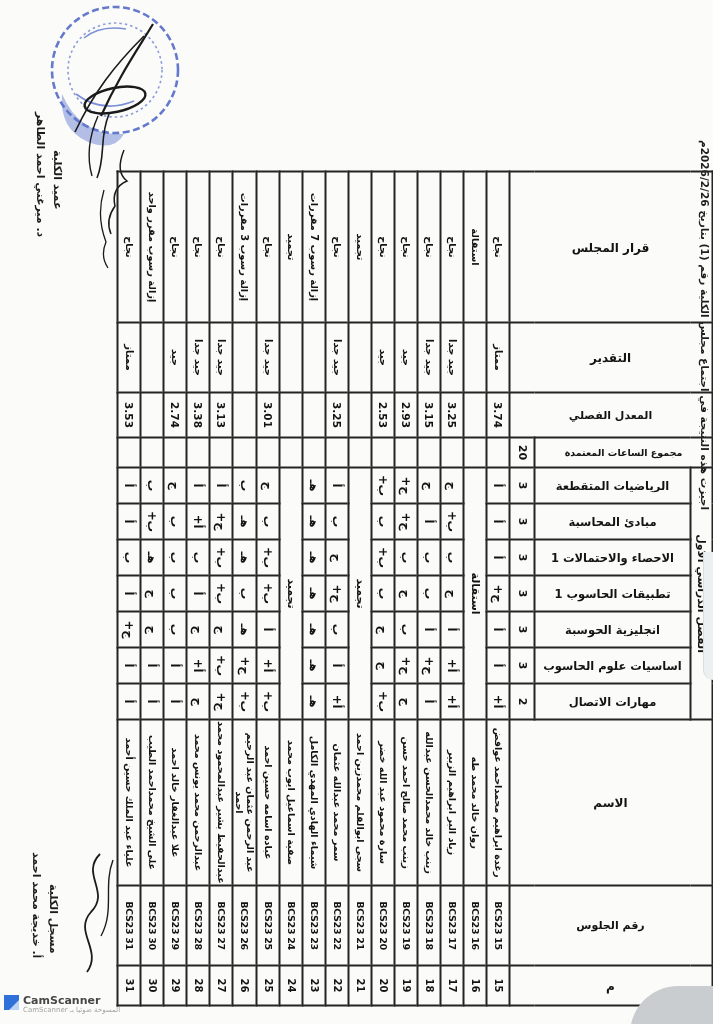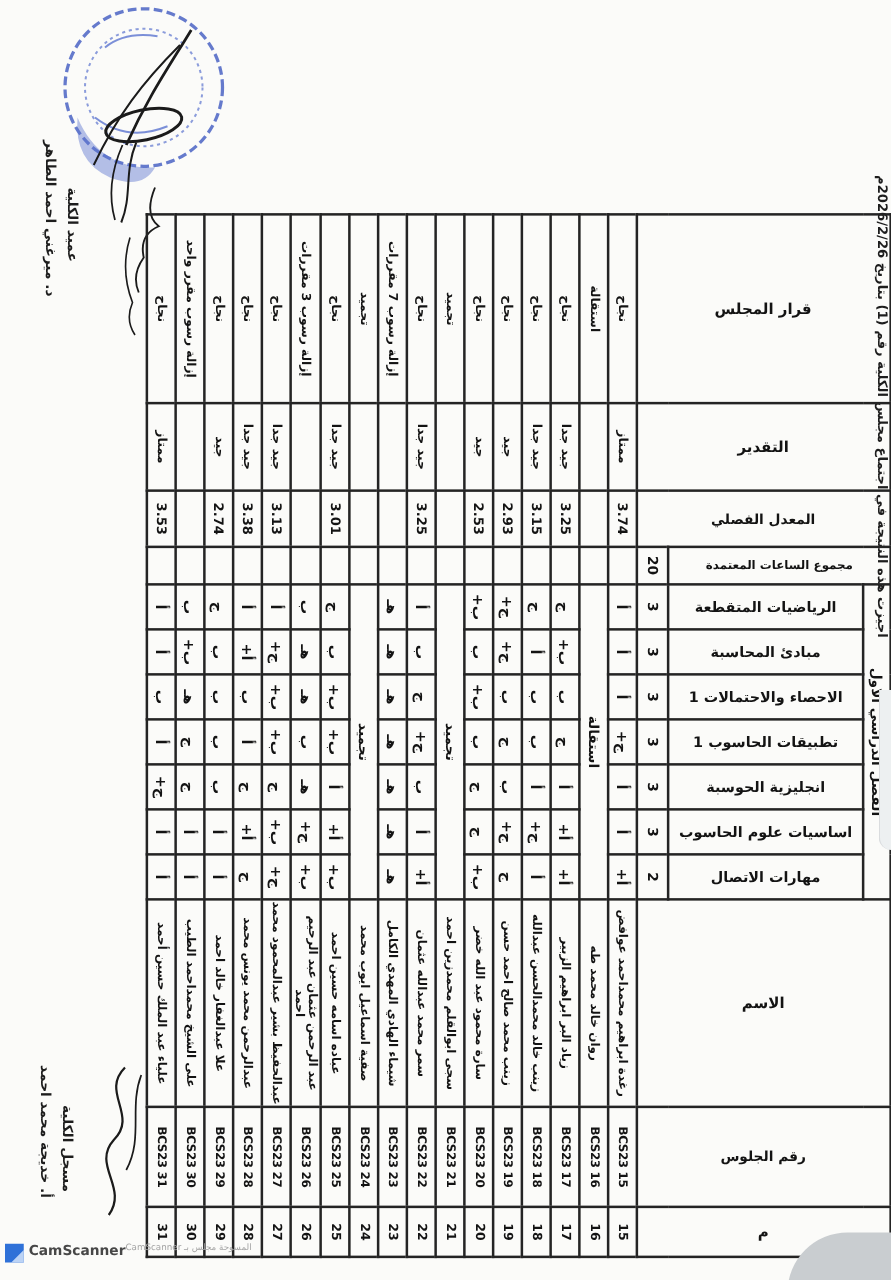--- a/index.html
+++ b/index.html
@@ -28,21 +28,21 @@
   .dec{font-size:9.8px;}
   .blankcell{background:transparent;}
   
   .vtext{position:absolute;transform-origin:0 0;transform:rotate(90deg);white-space:nowrap;
          font-weight:bold;color:#1d1d1d;}
   
   .footer{position:absolute;left:4px;top:995px;display:flex;align-items:flex-start;gap:4px;}
   .cslogo{width:15px;height:15px;position:relative;background:#2f71d8;flex:0 0 auto;}
   .cslogo:after{content:"";position:absolute;right:0;bottom:0;width:0;height:0;
          border-left:10px solid transparent;border-bottom:10px solid #bcd3f5;}
-  .fcol{display:flex;flex-direction:row;line-height:1.1;}
+  .fcol{display:flex;flex-direction:column;line-height:1.1;}
   .fapp{font-size:11px;font-weight:bold;color:#474747;}
   .fsub{font-size:7px;color:#a3a3a3;direction:rtl;}
   
   .corner{position:absolute;right:-22px;bottom:-20px;width:105px;height:58px;
           background:#c9cdd0;border-top-left-radius:48px;}
   .fold{position:absolute;right:0;top:552px;width:9px;height:128px;background:#edf0f1;
         border-left:1px solid #dadcde;border-radius:0 0 0 10px;}
   svg{display:block;}
 </style>
 </head>
@@ -415,17 +415,17 @@
   <span class="vtext" style="left:43px;top:852px;font-size:11px;">أ. خديجة محمد احمد</span>
   <span class="vtext" style="left:60px;top:884px;font-size:11px;">مسجل الكلية</span>
 
   <div class="fold"></div>
   <div class="corner"></div>
 
   <div class="footer">
     <div class="cslogo"></div>
     <div class="fcol">
       <span class="fapp">CamScanner</span>
-      <span class="fsub">المسوحة مجلس بـ CamScanner</span>
+      <span class="fsub">المسوحة ضوئيا بـ CamScanner</span>
     </div>
   </div>
 
 </div>
 
 </body></html>

